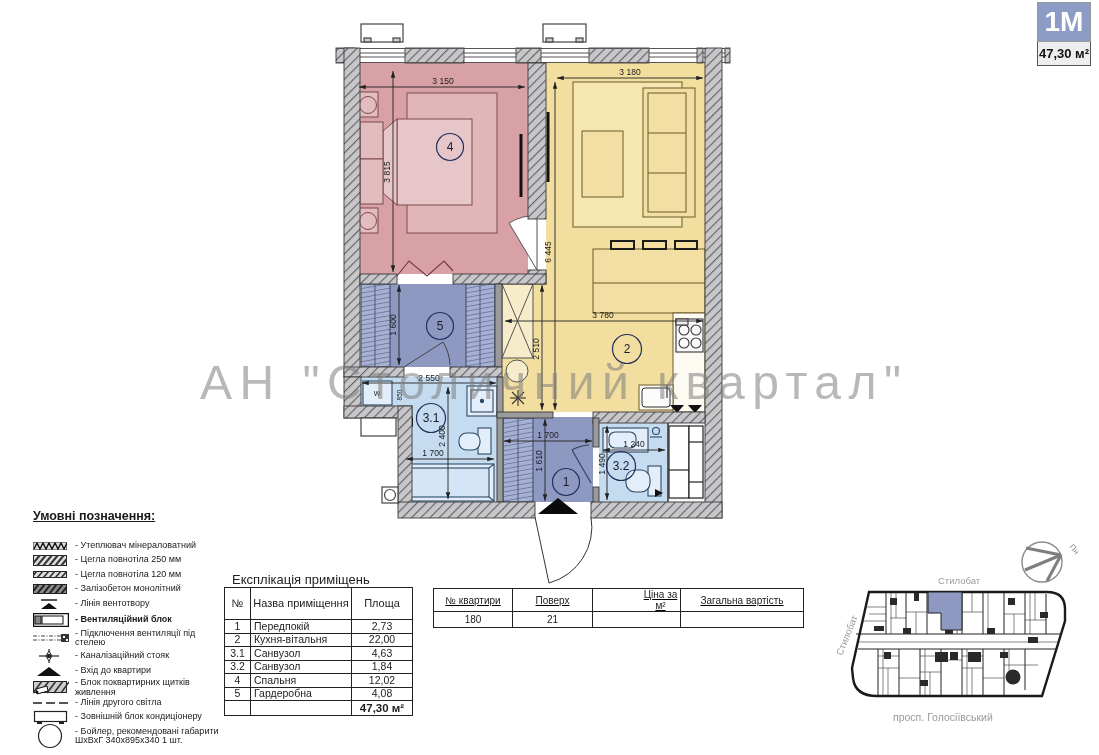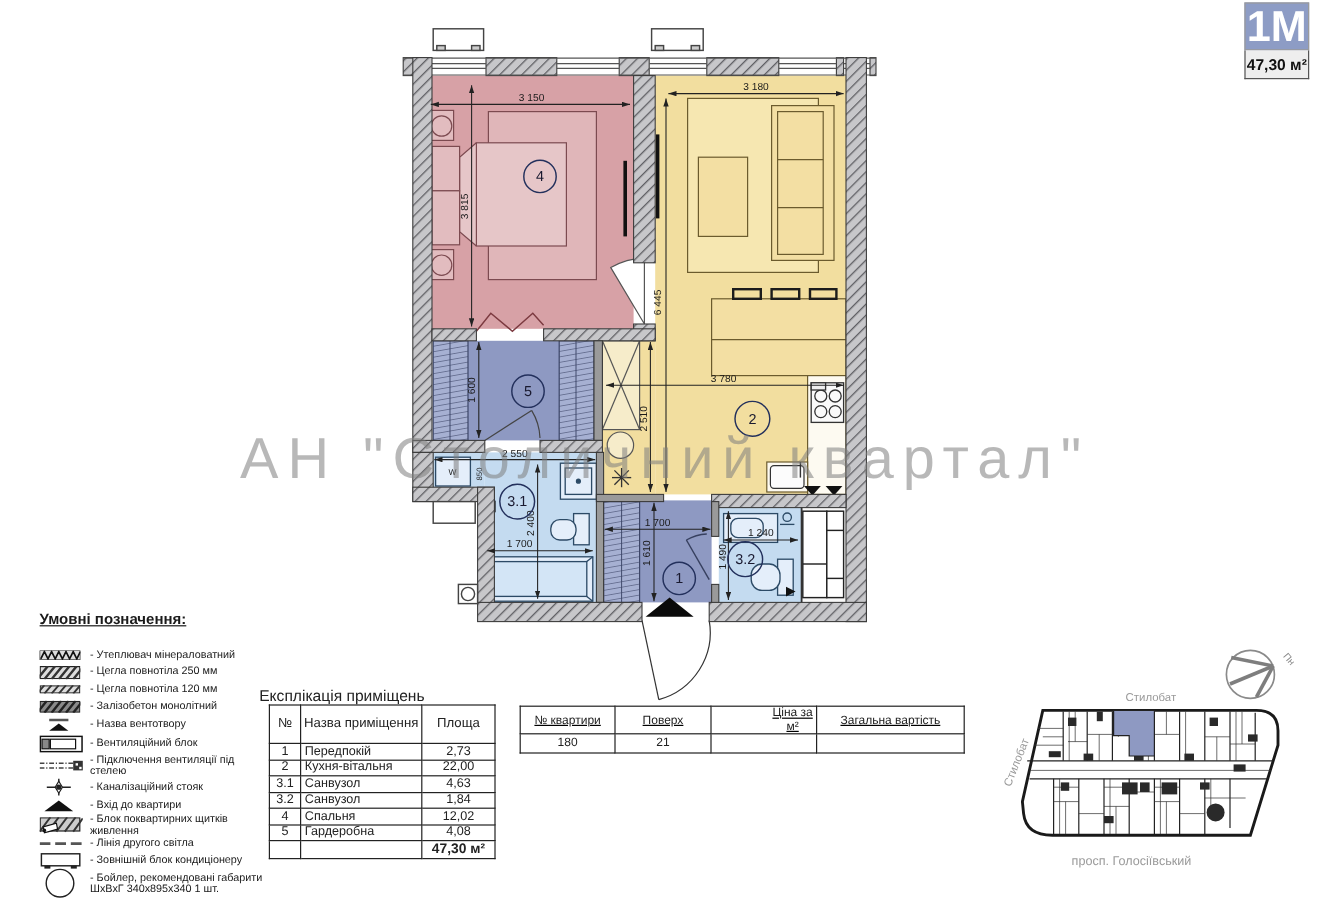--- a/index.html
+++ b/index.html
@@ -1,26 +1,26 @@
 <!DOCTYPE html>
 <html><head>
 <meta charset="utf-8">
 <style>
   html,body{margin:0;padding:0;background:#fff;width:1099px;height:755px;overflow:hidden;}
   *{box-sizing:border-box;font-family:"Liberation Sans",sans-serif;}
   #stage{position:relative;width:1099px;height:755px;background:#fff;}
   #plansvg{position:absolute;left:0;top:0;}
   .wm{position:absolute;left:200px;top:355px;width:710px;font-size:48px;color:rgba(125,125,125,0.55);white-space:nowrap;z-index:30;letter-spacing:7.5px;}
   .tag{position:absolute;left:1037px;top:2px;width:54px;z-index:10;}
-  .tag .b1{background:#8d9cc5;border:1px solid #9a9a9a;height:40px;display:flex;align-items:center;justify-content:center;color:#fff;font-weight:bold;font-size:36px;}
+  .tag .b1{background:#8d9cc5;border:1px solid #9a9a9a;height:40px;display:flex;align-items:center;justify-content:center;color:#fff;font-weight:bold;font-size:28px;}
   .tag .b2{background:#eeeeee;border:1px solid #555;border-top:none;height:24px;display:flex;align-items:center;justify-content:center;color:#111;font-weight:bold;font-size:13px;}
   table{border-collapse:collapse;}
   .extab{position:absolute;left:224px;top:587px;z-index:10;}
   .extab td{border:1.5px solid #222;color:#222;padding:0;line-height:1.05;}
-  .extit{position:absolute;left:216px;top:572px;font-size:13px;color:#222;z-index:10;}
+  .extit{position:absolute;left:232px;top:572px;font-size:13px;color:#222;z-index:10;}
   .prtab{position:absolute;left:433px;top:588px;z-index:10;}
   .prtab td{border:1.5px solid #222;font-size:10px;color:#222;text-align:center;padding:0;}
   .leg{position:absolute;left:33px;top:509px;z-index:10;color:#1a1a1a;}
   .leg .t{font-size:12.5px;font-weight:bold;text-decoration:underline;margin-bottom:16px;}
   .lrow{display:flex;align-items:center;margin-bottom:0px;}
   .lic{width:42px;flex:0 0 42px;display:flex;justify-content:flex-start;align-items:center;}
   .ltx{font-size:9px;line-height:9.5px;color:#1a1a1a;}
 </style>
 </head>
 <body>
@@ -500,23 +500,23 @@
         </span>
         <span class="ltx">- Залізобетон монолітний</span>
       </div>
   <div class="lrow" style="height:15px;">
         <span class="lic">
           <svg width="34" height="12">
             <line x1="8" y1="2" x2="24" y2="2" stroke="#555" stroke-width="2"></line>
             <path d="M8,11 L16,5 L24,11 Z" fill="#111"></path>
           </svg>
         </span>
-        <span class="ltx">- Назва вентотвору</span>
-      </div>
-  <div class="lrow" style="height:17px;">
+        <span class="ltx">- Лінія вентотвору</span>
+      </div>
+  <div class="lrow" style="height:17px;font-weight:bold;">
         <span class="lic">
           <svg width="36" height="14">
             <rect x="0.5" y="0.5" width="35" height="13" fill="#fff" stroke="#111" stroke-width="1.5"></rect>
             <rect x="2" y="3" width="6" height="8" fill="#888" stroke="#111"></rect>
             <rect x="9" y="3" width="21" height="8" fill="#fff" stroke="#111"></rect>
           </svg>
         </span>
         <span class="ltx">- Вентиляційний блок</span>
       </div>
   <div class="lrow" style="height:20px;">

